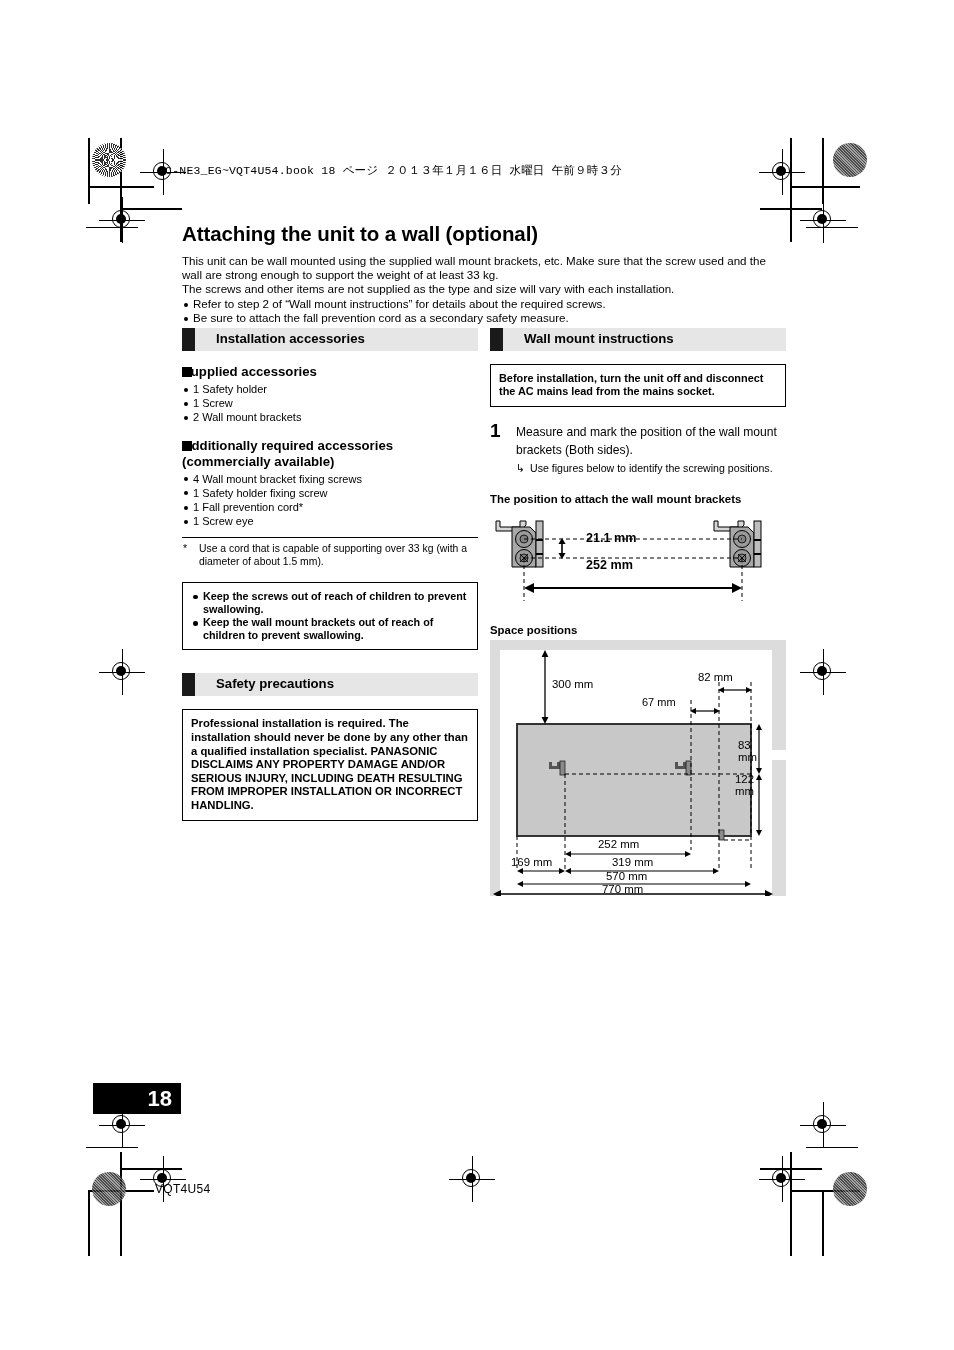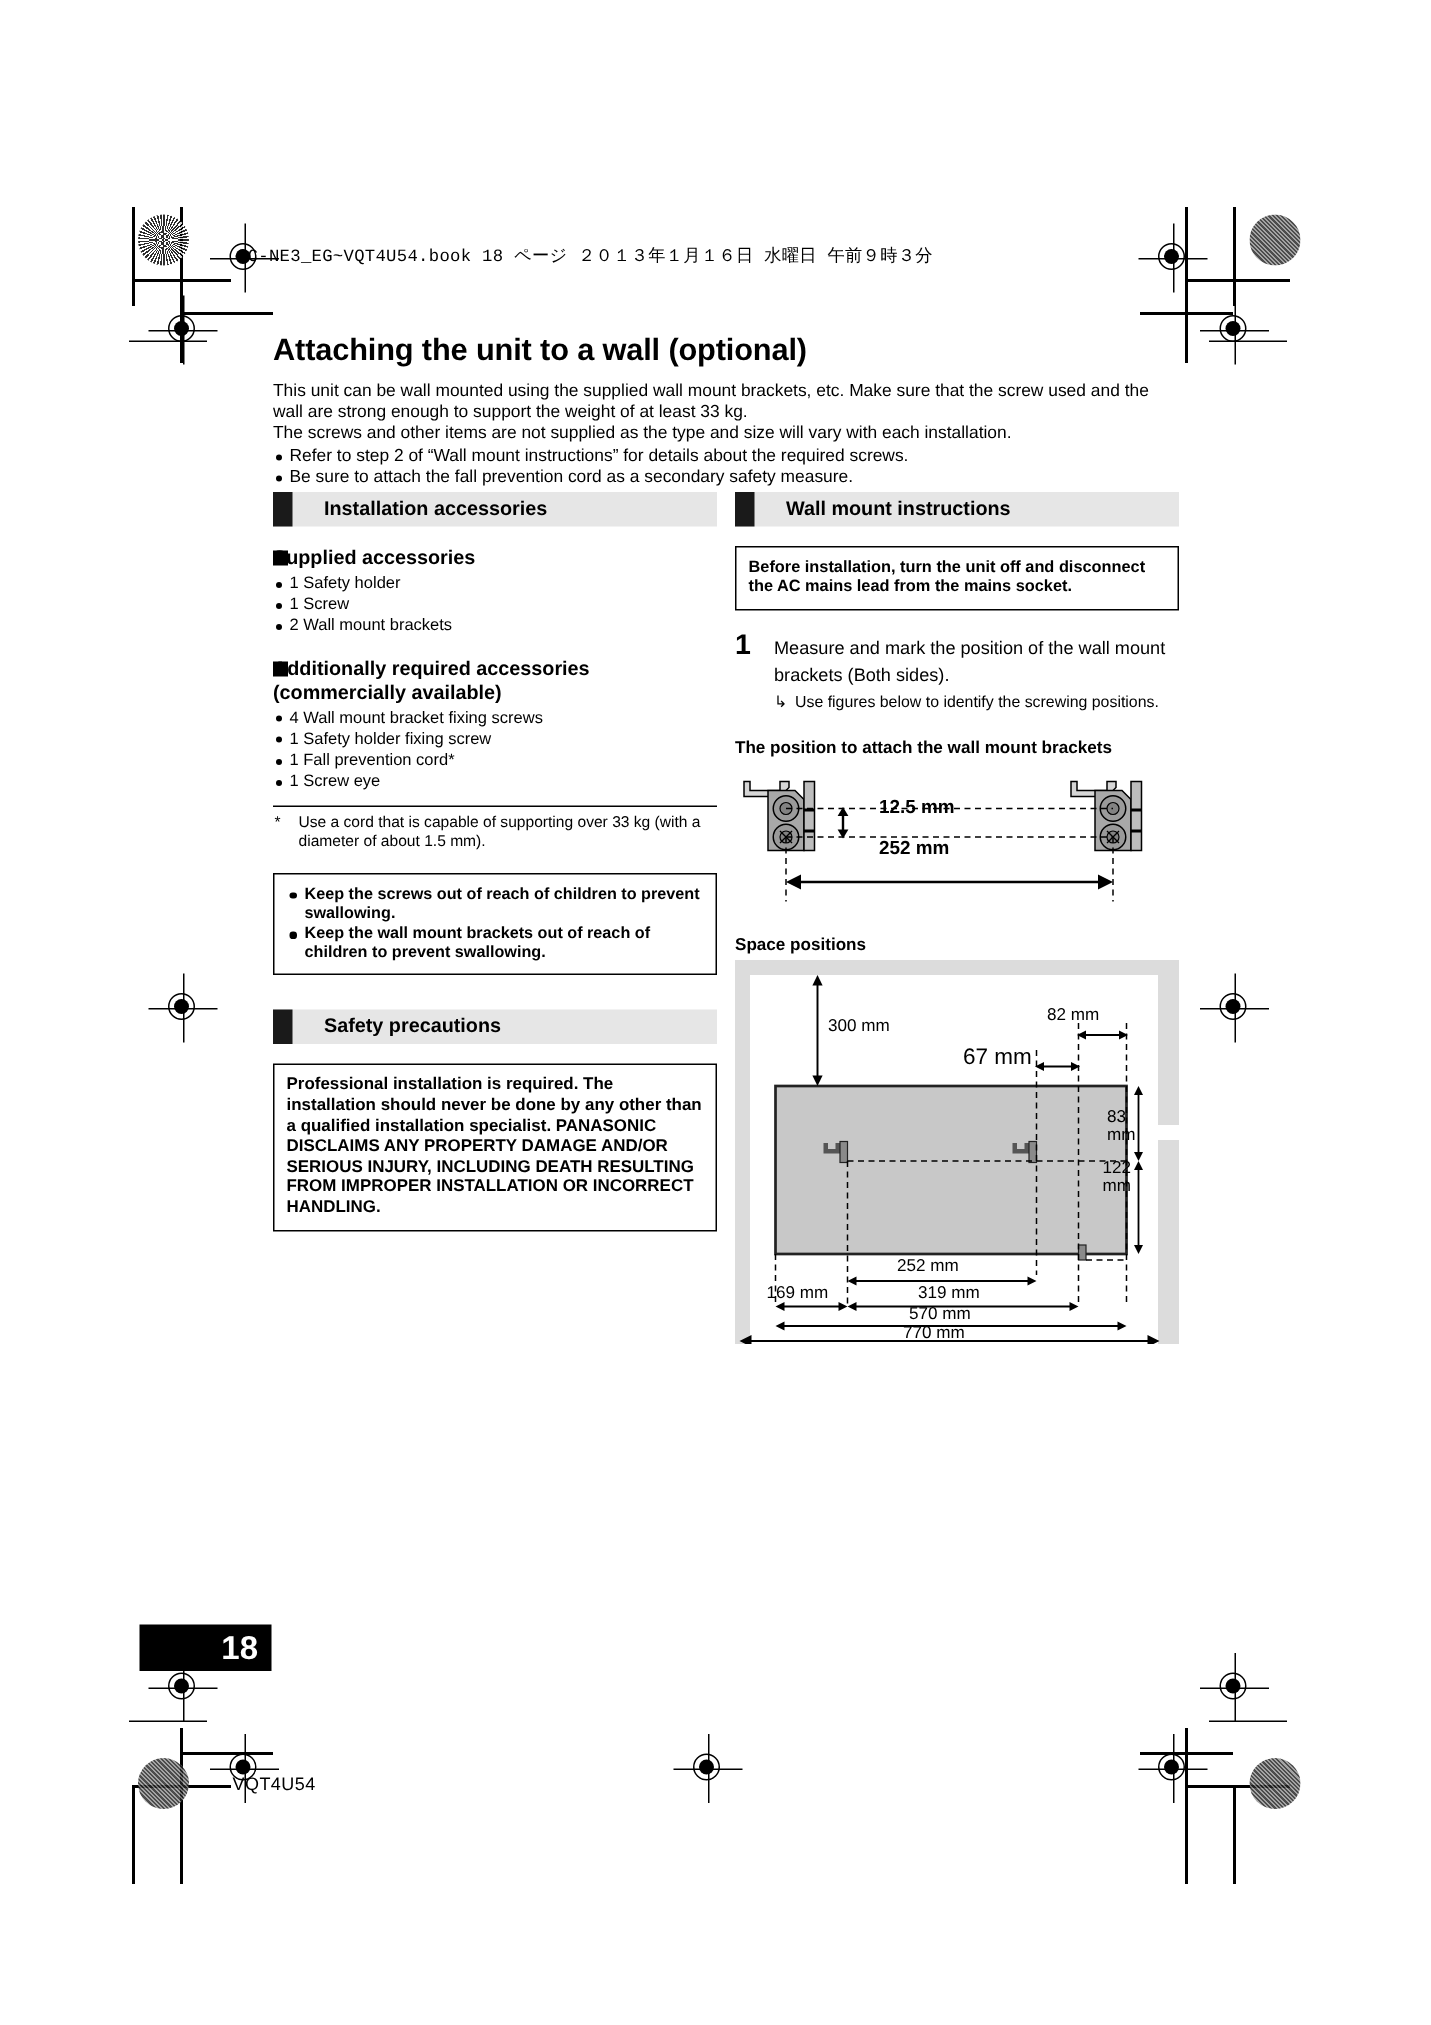--- a/index.html
+++ b/index.html
@@ -488,21 +488,21 @@
 
       <line x1="72" y1="31" x2="72" y2="48" stroke="#000" stroke-width="1.6"></line>
       <path d="M72 29 L68.4 35 L75.6 35 Z" fill="#000"></path>
       <path d="M72 50 L68.4 44 L75.6 44 Z" fill="#000"></path>
 
       <line x1="40" y1="79" x2="246" y2="79" stroke="#000" stroke-width="1.8"></line>
       <path d="M34 79 L44 74 L44 84 Z" fill="#000"></path>
       <path d="M252 79 L242 74 L242 84 Z" fill="#000"></path>
     </svg>
     <div style="position:relative; margin-top:-74px; height:74px;">
-      <div style="position:absolute; left:96px; top:0px; font-size:12.6px; font-weight:bold;">12.5 mm</div>
+      <div style="position:absolute; left:96px; top:0px; font-size:12.6px; font-weight:bold;">21.1 mm</div>
       <div style="position:absolute; left:96px; top:27px; font-size:12.6px; font-weight:bold;">252 mm</div>
     </div>
 
     <div class="fig-cap sp">Space positions</div>
 
     <div style="position:relative; width:260px; height:256px;">
       <svg width="296" height="256" viewBox="0 0 296 256">
 
         <path d="M0 0 L296 0 L296 10 L10 10 L10 256 L0 256 Z" fill="#dcdcdc"></path>
         <rect x="282" y="10" width="14" height="100" fill="#dcdcdc"></rect>
@@ -567,21 +567,21 @@
         <line x1="30" y1="244" x2="258" y2="244" stroke="#000" stroke-width="1.2"></line>
         <path d="M27 244 L33 241 L33 247 Z" fill="#000"></path>
         <path d="M261 244 L255 241 L255 247 Z" fill="#000"></path>
 
         <line x1="8" y1="254" x2="278" y2="254" stroke="#000" stroke-width="1.4"></line>
         <path d="M3 254 L11 250 L11 258 Z" fill="#000"></path>
         <path d="M283 254 L275 250 L275 258 Z" fill="#000"></path>
       </svg>
 
       <div style="position:absolute; left:62px;  top:38px;  font-size:11.4px;">300 mm</div>
-      <div style="position:absolute; left:152px; top:56px;  font-size:15px;">67 mm</div>
+      <div style="position:absolute; left:152px; top:56px;  font-size:11px;">67 mm</div>
       <div style="position:absolute; left:208px; top:31px;  font-size:11.4px;">82 mm</div>
       <div style="position:absolute; left:248px; top:99px;  font-size:11.4px;">83 mm</div>
       <div style="position:absolute; left:245px; top:133px; font-size:11.4px;">122 mm</div>
       <div style="position:absolute; left:108px; top:198px; font-size:11.4px;">252 mm</div>
       <div style="position:absolute; left:21px;  top:216px; font-size:11.4px;">169 mm</div>
       <div style="position:absolute; left:122px; top:216px; font-size:11.4px;">319 mm</div>
       <div style="position:absolute; left:116px; top:230px; font-size:11.4px;">570 mm</div>
       <div style="position:absolute; left:112px; top:243px; font-size:11.4px;">770 mm</div>
     </div>
 

